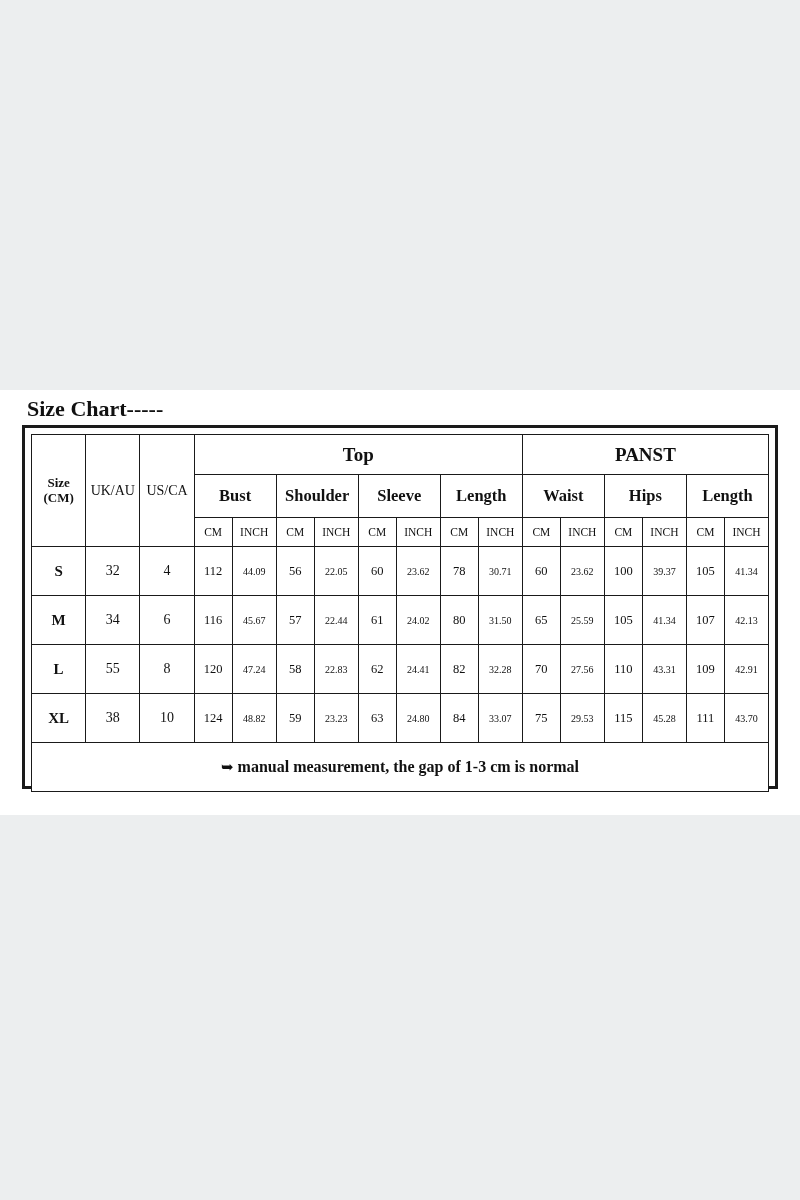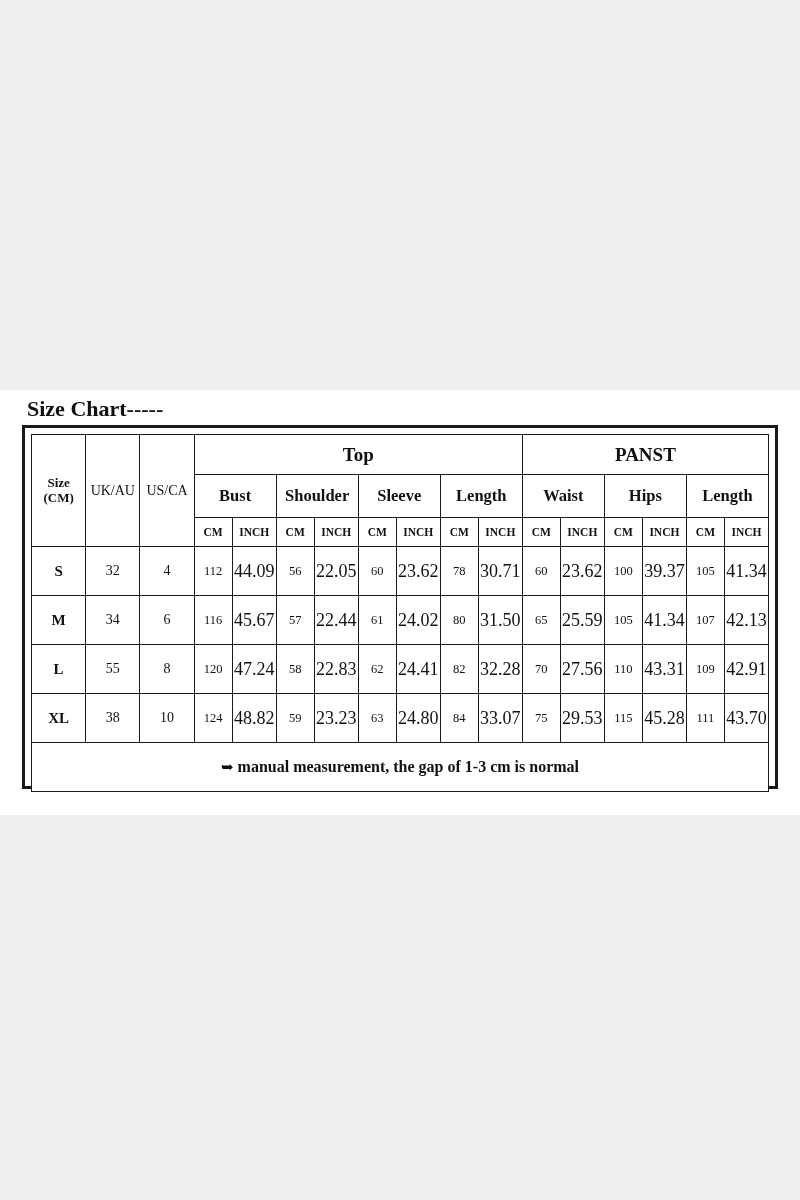--- a/index.html
+++ b/index.html
@@ -87,40 +87,40 @@
 
   .size-col {
     font-weight: bold;
     font-size: 13px;
     line-height: 1.15;
   }
 
   .unit-head {
     font-size: 11.5px;
     height: 28px;
-    font-weight: bold;
+    font-weight: normal;
   }
 
   .row-size {
     font-weight: bold;
     font-size: 15px;
   }
 
   .row-region {
     font-weight: normal;
     font-size: 14px;
   }
 
   .cell-cm {
     font-size: 12.5px;
     margin-top: 13px;
   }
 
   .cell-inch {
-    font-size: 18px;
+    font-size: 10px;
   }
 
   tbody tr {
     height: 49px;
   }
 
   .note-row td {
     height: 38px;
     font-weight: bold;
     font-size: 16px;

